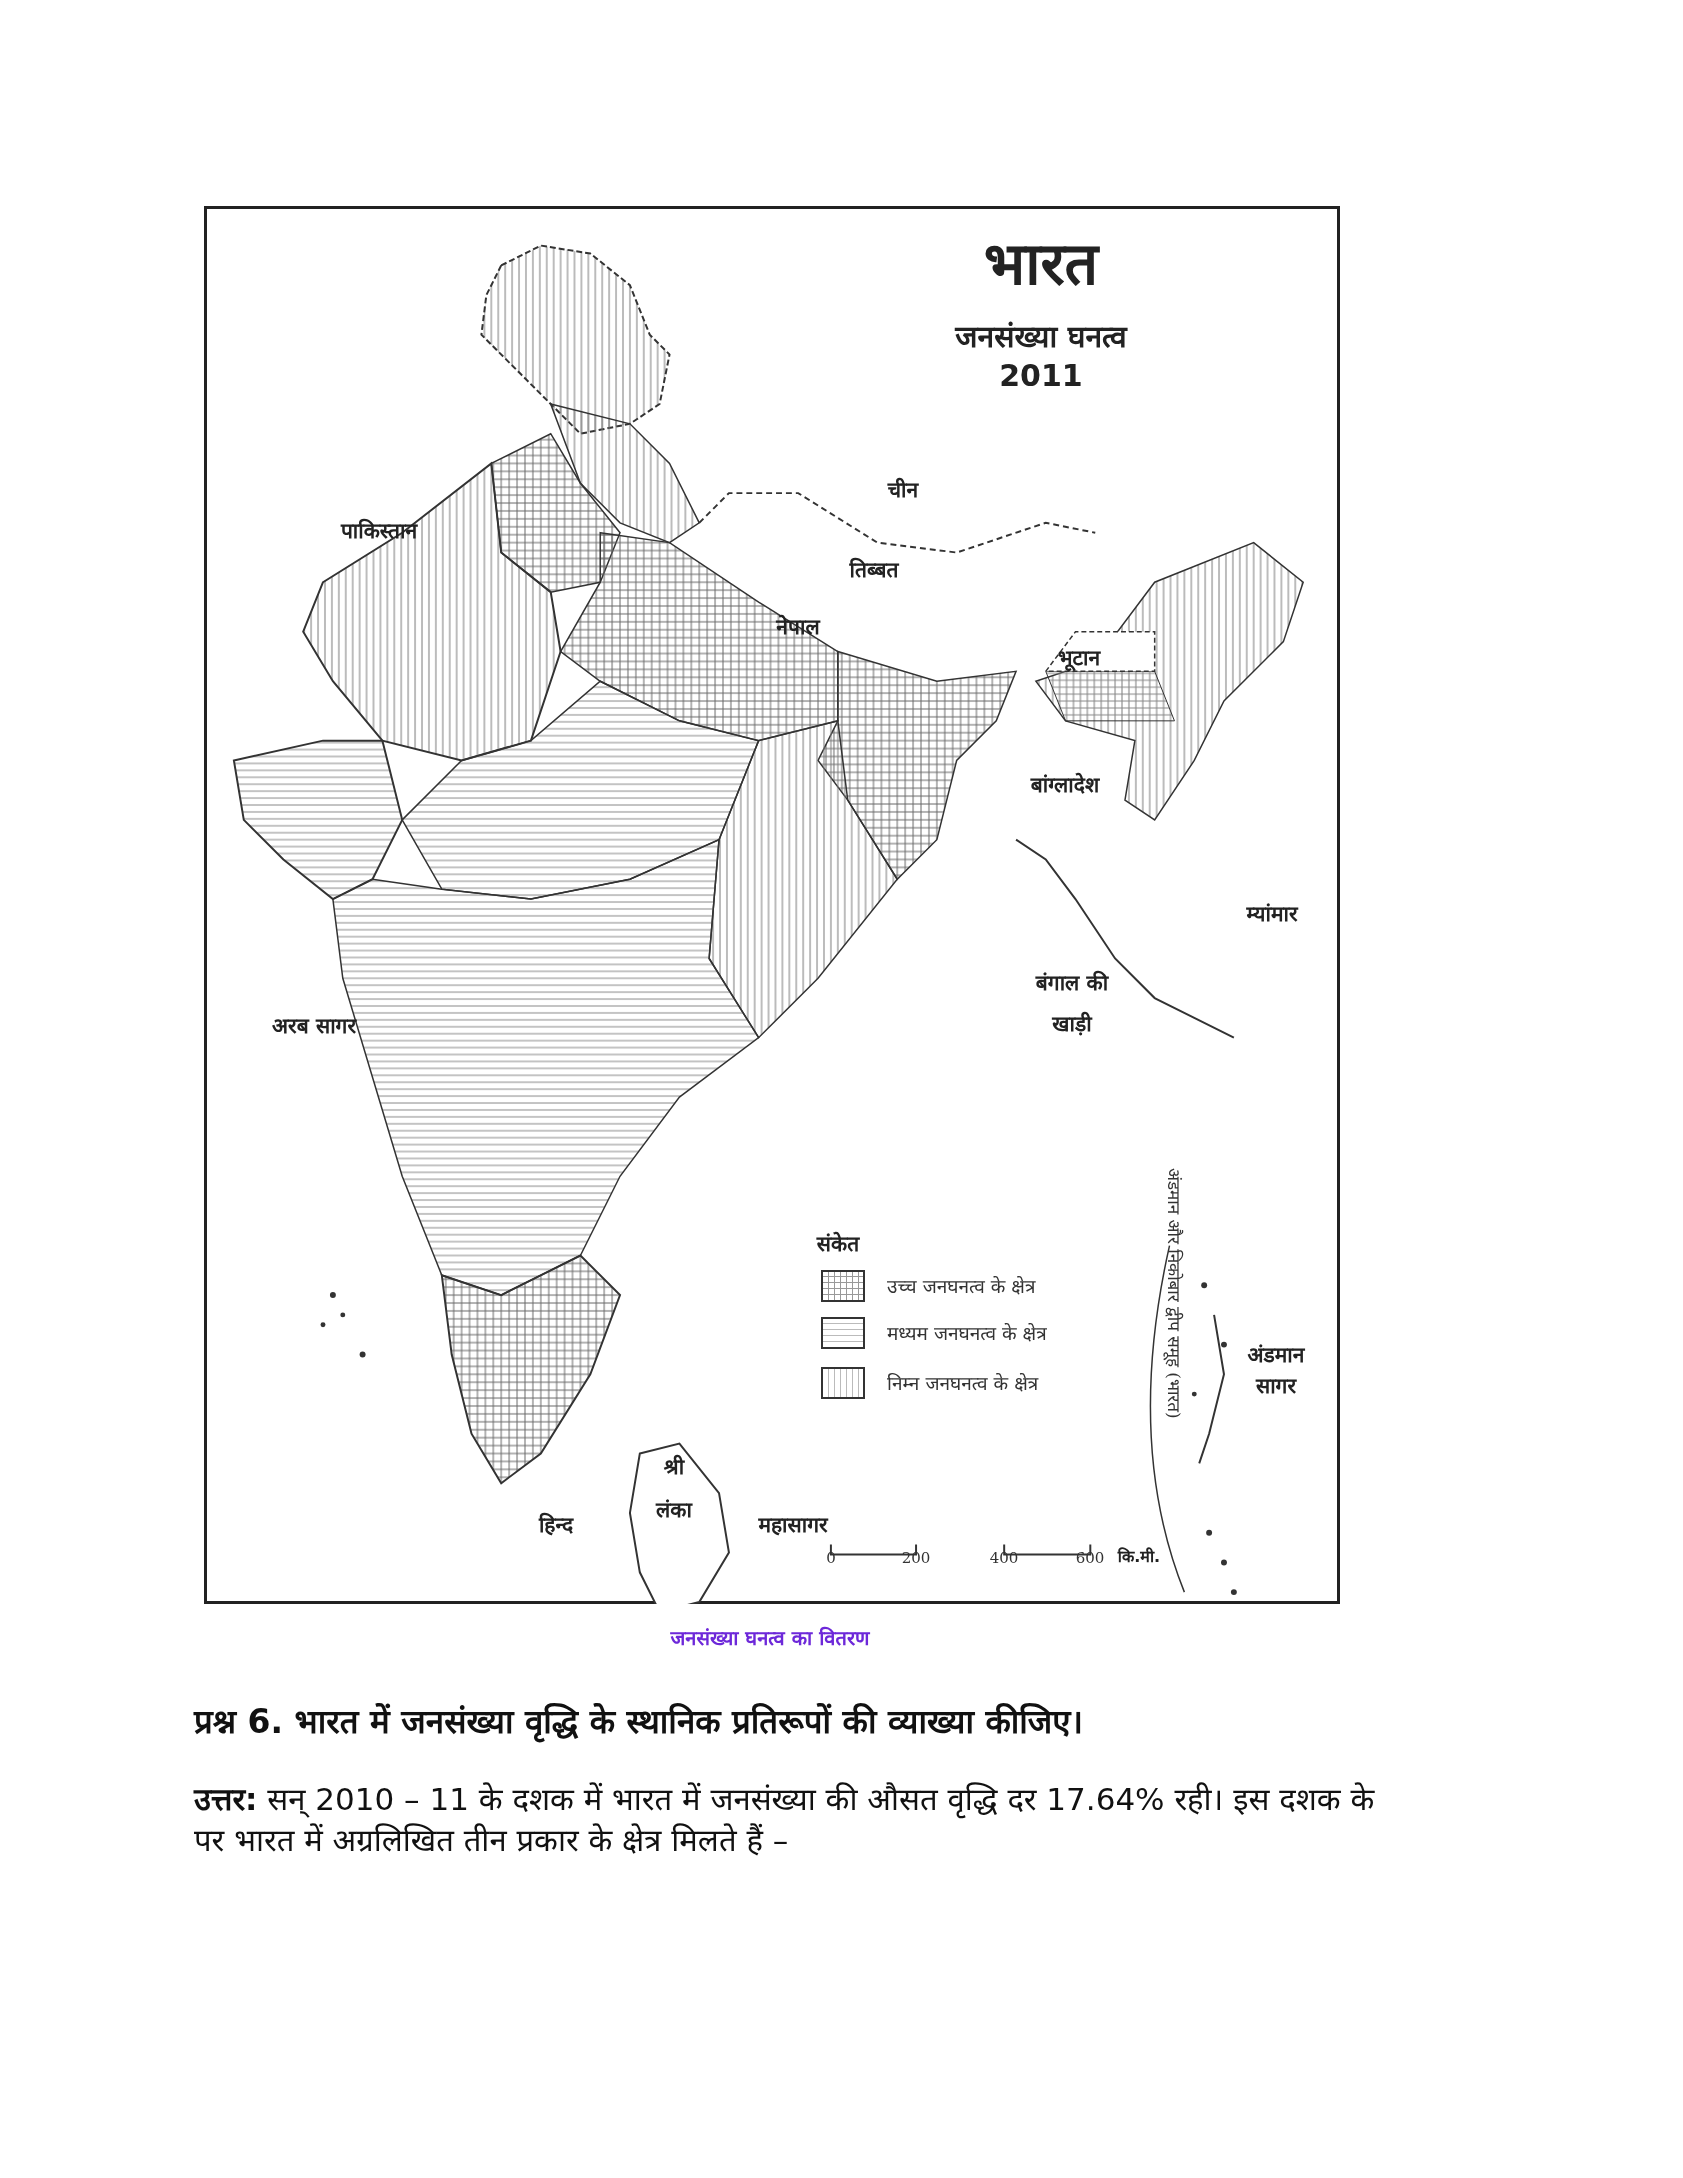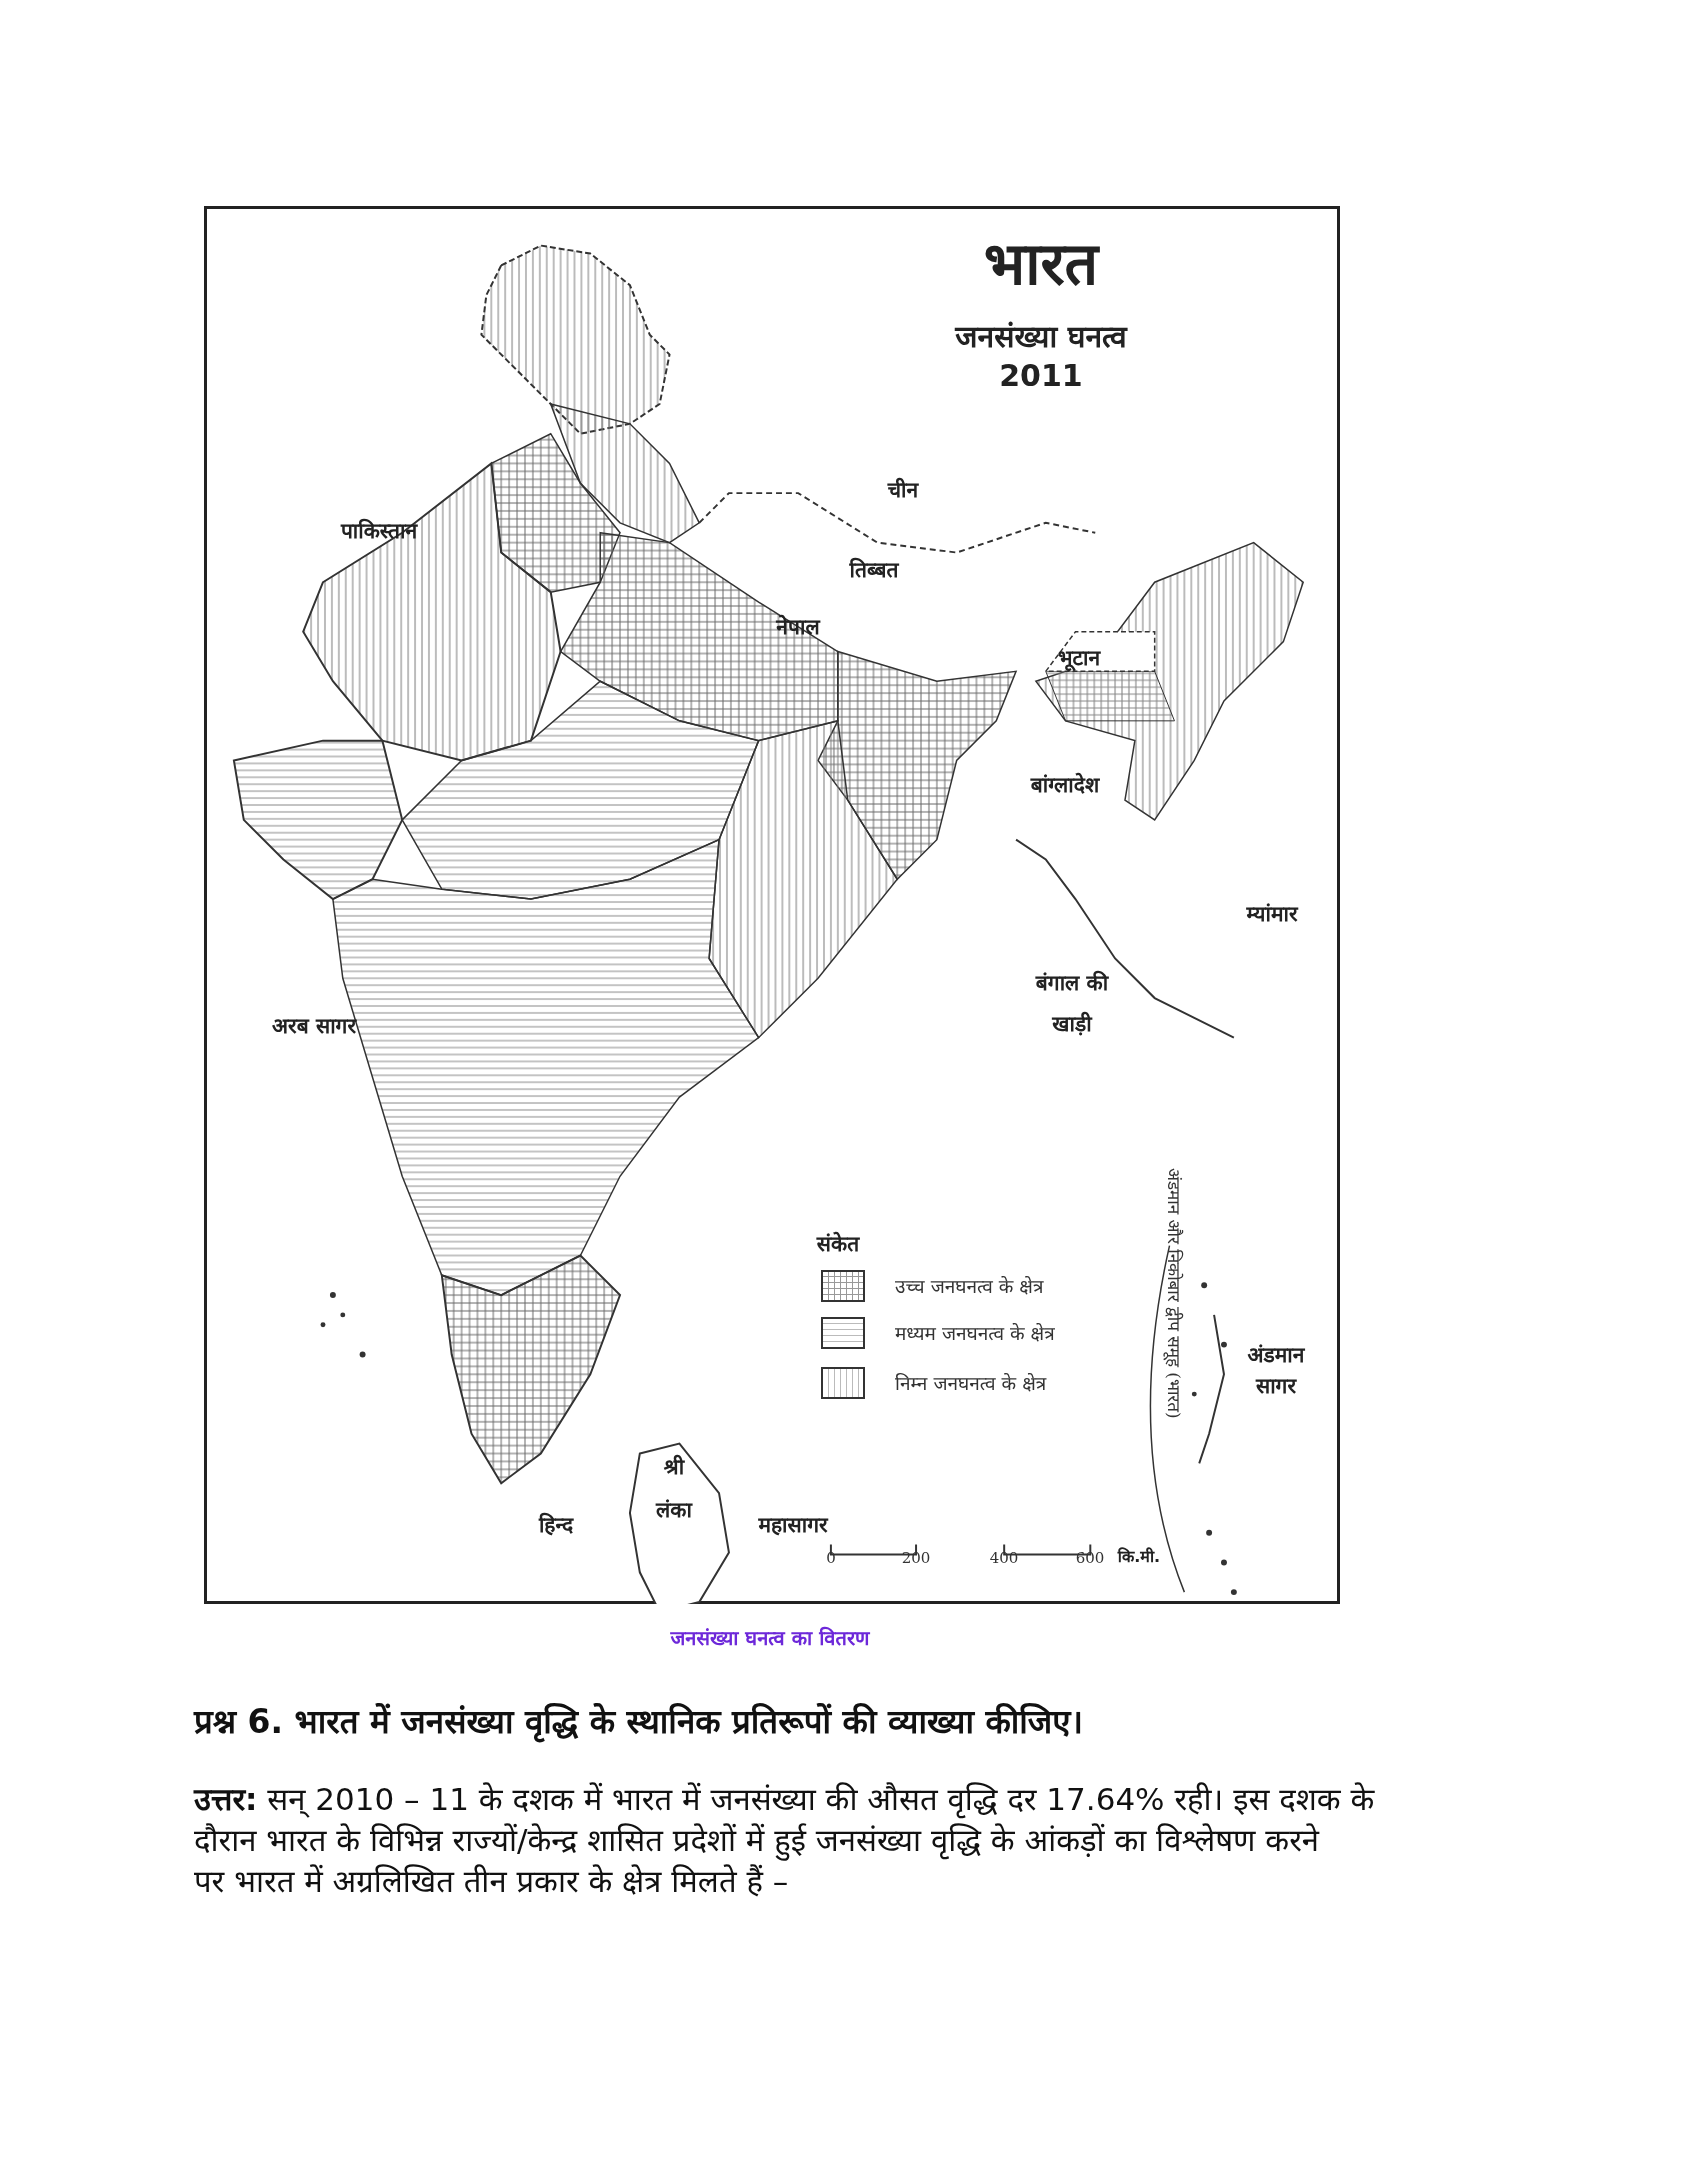--- a/index.html
+++ b/index.html
@@ -4,21 +4,21 @@
 <style>
   html, body { margin:0; padding:0; background:#fff; }
   body { width:1683px; height:2178px; position:relative; overflow:hidden; font-family:"DejaVu Sans", sans-serif; color:#111; }
   #map-frame { position:absolute; left:204px; top:206px; width:1136px; height:1398px; border:3px solid #222; box-sizing:border-box; }
   #map-svg { position:absolute; left:204px; top:206px; width:1136px; height:1398px; }
   .lbl { position:absolute; font-family:"DejaVu Sans", sans-serif; font-weight:bold; color:#222; white-space:nowrap; transform:translate(-50%,-50%); }
   .title { font-size:59px; }
   .sub { font-size:30px; }
   .place { font-size:21px; }
   .legend-title { font-size:21px; }
-  .legend-row { position:absolute; display:flex; align-items:center; gap:30px; }
+  .legend-row { position:absolute; display:flex; align-items:center; gap:22px; }
   .legend-swatch { width:44px; height:32px; border:2px solid #333; box-sizing:border-box; }
   .legend-text { font-size:19px; color:#333; font-family:"DejaVu Serif", serif; }
   .scale-num { position:absolute; font-size:15px; font-family:"DejaVu Serif", serif; color:#333; transform:translate(-50%,-50%); }
   .caption { position:absolute; left:770px; top:1637px; transform:translate(-50%,-50%); font-size:20px; font-weight:bold; color:#6d28d9; white-space:nowrap; }
   .question { position:absolute; left:194px; top:1698px; font-size:33px; font-weight:bold; white-space:nowrap; }
   .answer { position:absolute; left:194px; top:1779px; width:1327px; font-size:31px; line-height:41px; }
   .answer .lbl-b { font-weight:bold; }
   .answer-line { display:block; white-space:nowrap; }
   .vert { position:absolute; font-size:17px; color:#333; white-space:nowrap; transform-origin:left top; transform:rotate(90deg); font-family:"DejaVu Serif", serif; }
 </style>
@@ -133,16 +133,15 @@
 <div class="scale-num" style="left:1004px;top:1558px;">400</div>
 <div class="scale-num" style="left:1090px;top:1558px;">600</div>
 <div class="lbl place" style="left:1139px;top:1556px;font-size:16px;">कि.मी.</div>
 
 <div class="caption">जनसंख्या घनत्व का वितरण</div>
 
 <div class="question">प्रश्न 6. भारत में जनसंख्या वृद्धि के स्थानिक प्रतिरूपों की व्याख्या कीजिए।</div>
 
 <div class="answer">
   <span class="answer-line"><span class="lbl-b">उत्तर:</span><span> सन् 2010 – 11 के दशक में भारत में जनसंख्या की औसत वृद्धि दर 17.64% रही। इस दशक के</span></span>
-  <span class="answer-line">दौरान भारत के विभिन्न राज्यों/केन्द्र शासित प्रदेशों में हुई जनसंख्या वृद्धि के आंकड़ों का विश्लेषण करने</span>
   <span class="answer-line">पर भारत में अग्रलिखित तीन प्रकार के क्षेत्र मिलते हैं –</span>
 </div>
 
 
 </body></html>

